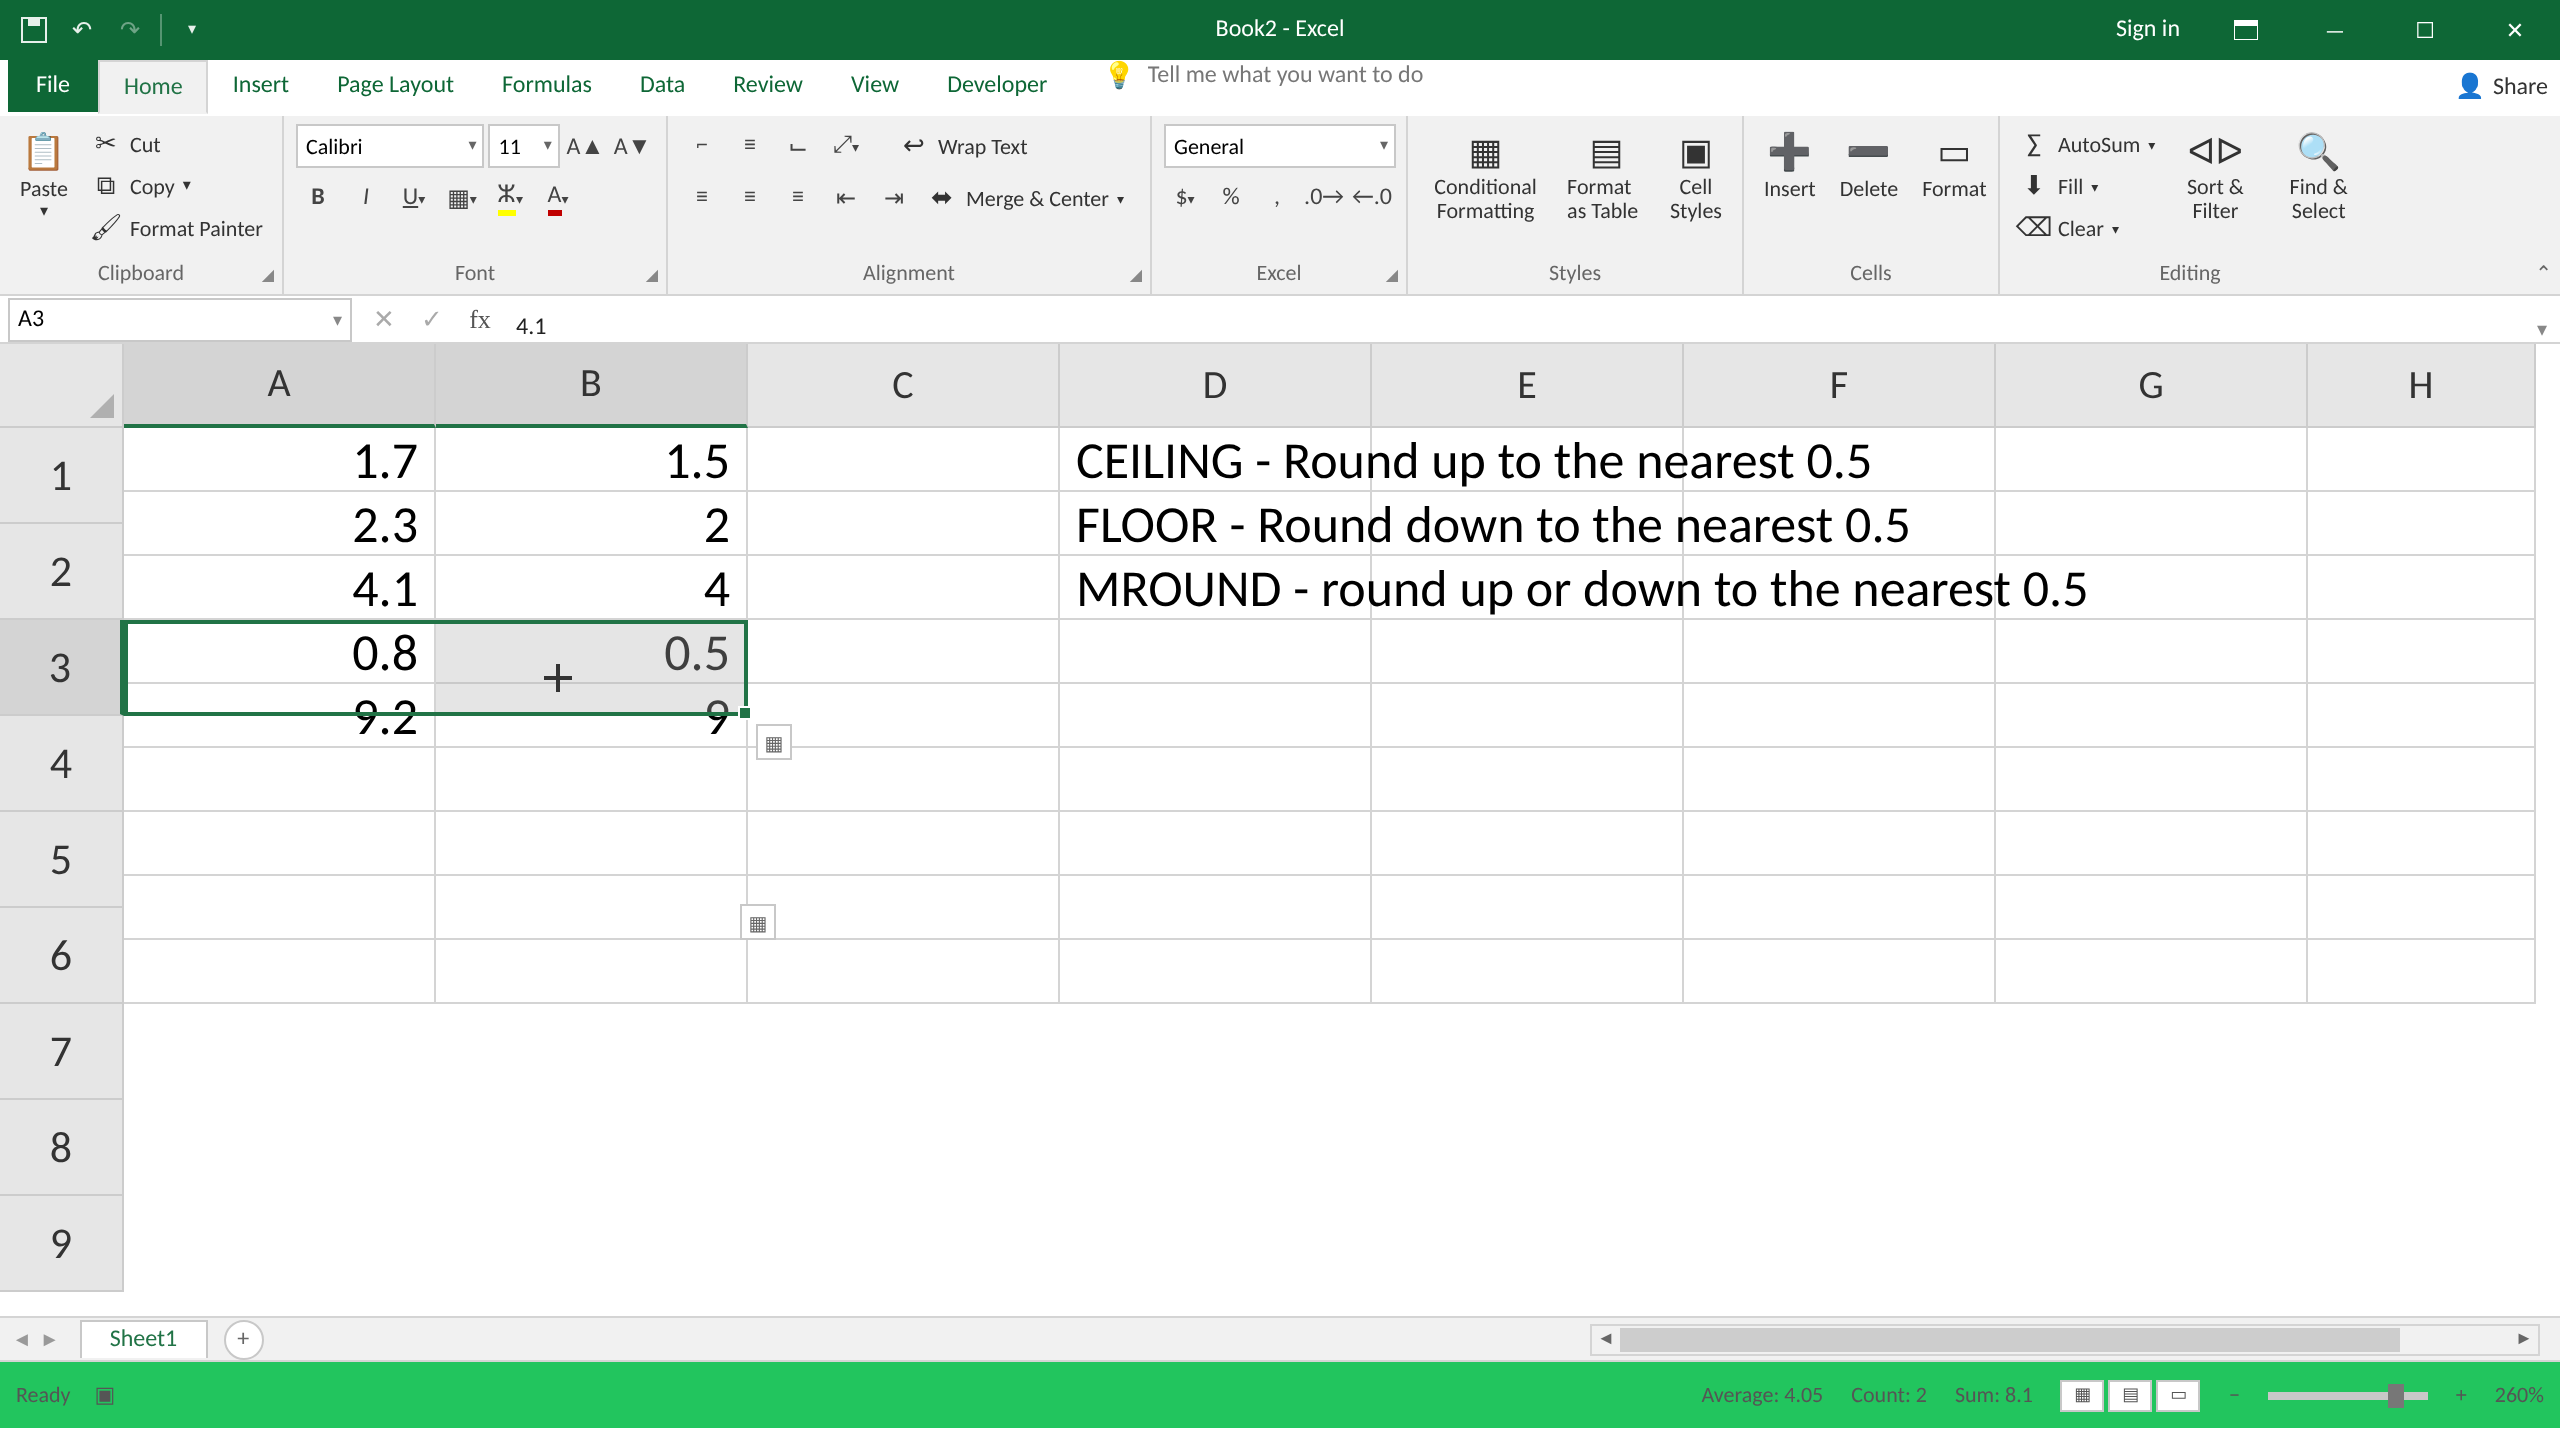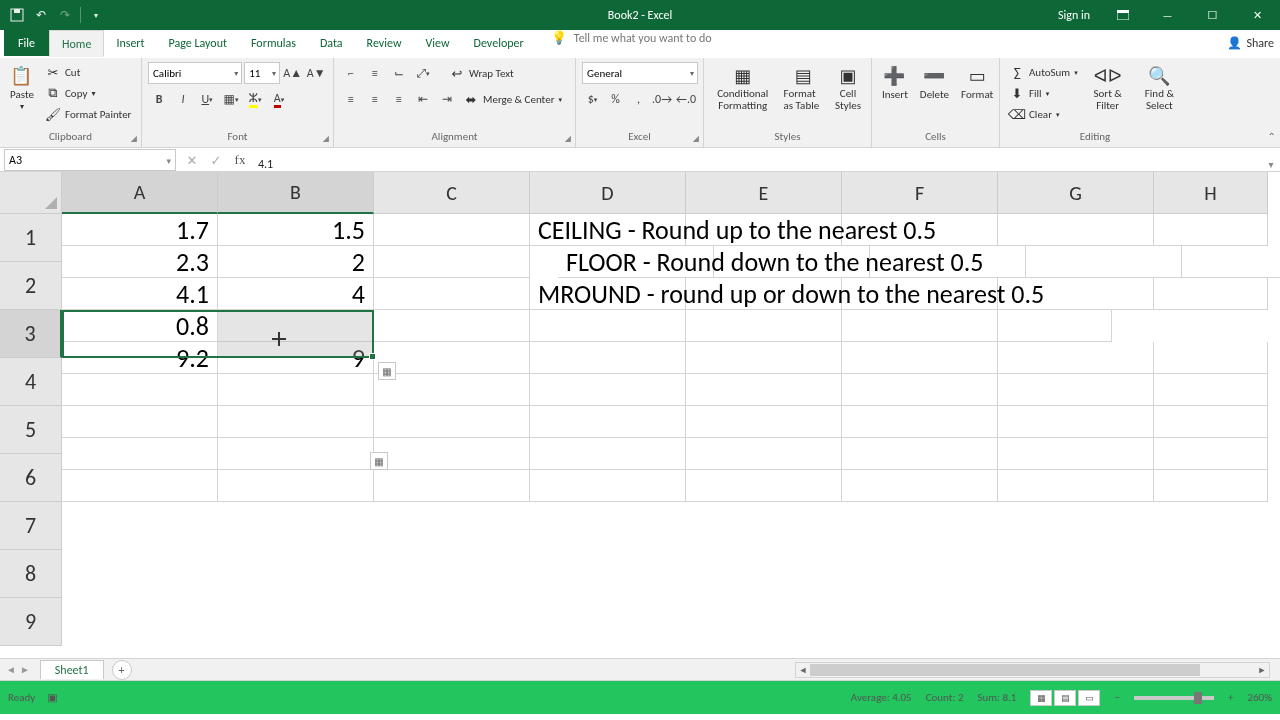--- a/index.html
+++ b/index.html
@@ -368,38 +368,39 @@
         <div class="cell txt" style="width: 156px; white-space: nowrap; overflow: visible; position: relative; z-index: 1;">CEILING - Round up to the nearest 0.5</div>
         <div class="cell num" style="width: 156px;"></div>
         <div class="cell num" style="width: 156px;"></div>
         <div class="cell num" style="width: 156px;"></div>
         <div class="cell num" style="width: 114px;"></div>
       </div>
       <div class="cellrow">
         <div class="cell num" style="width: 156px;">2.3</div>
         <div class="cell num" style="width: 156px;">2</div>
         <div class="cell num" style="width: 156px;"></div>
-        <div class="cell txt" style="width: 156px; white-space: nowrap; overflow: visible; position: relative; z-index: 1; margin-left: 28px;">FLOOR - Round down to the nearest 0.5</div>
+        <div class="cell txt" style="width: 156px; white-space: nowrap; overflow: visible; position: relative; z-index: 1;">FLOOR - Round down to the nearest 0.5</div>
         <div class="cell num" style="width: 156px;"></div>
         <div class="cell num" style="width: 156px;"></div>
         <div class="cell num" style="width: 156px;"></div>
         <div class="cell num" style="width: 114px;"></div>
       </div>
       <div class="cellrow">
         <div class="cell num" style="width: 156px;">4.1</div>
         <div class="cell num" style="width: 156px;">4</div>
         <div class="cell num" style="width: 156px;"></div>
         <div class="cell txt" style="width: 156px; white-space: nowrap; overflow: visible; position: relative; z-index: 1;">MROUND - round up or down to the nearest 0.5</div>
         <div class="cell num" style="width: 156px;"></div>
         <div class="cell num" style="width: 156px;"></div>
         <div class="cell num" style="width: 156px;"></div>
         <div class="cell num" style="width: 114px;"></div>
       </div>
       <div class="cellrow">
         <div class="cell num" style="width: 156px;">0.8</div>
+        <div class="cell num" style="width: 156px;">0.5</div>
         <div class="cell num" style="width: 156px;"></div>
         <div class="cell txt" style="width: 156px; white-space: nowrap; overflow: visible; position: relative; z-index: 1;"></div>
         <div class="cell num" style="width: 156px;"></div>
         <div class="cell num" style="width: 156px;"></div>
         <div class="cell num" style="width: 156px;"></div>
         <div class="cell num" style="width: 114px;"></div>
       </div>
       <div class="cellrow">
         <div class="cell num" style="width: 156px;">9.2</div>
         <div class="cell num" style="width: 156px;">9</div>

